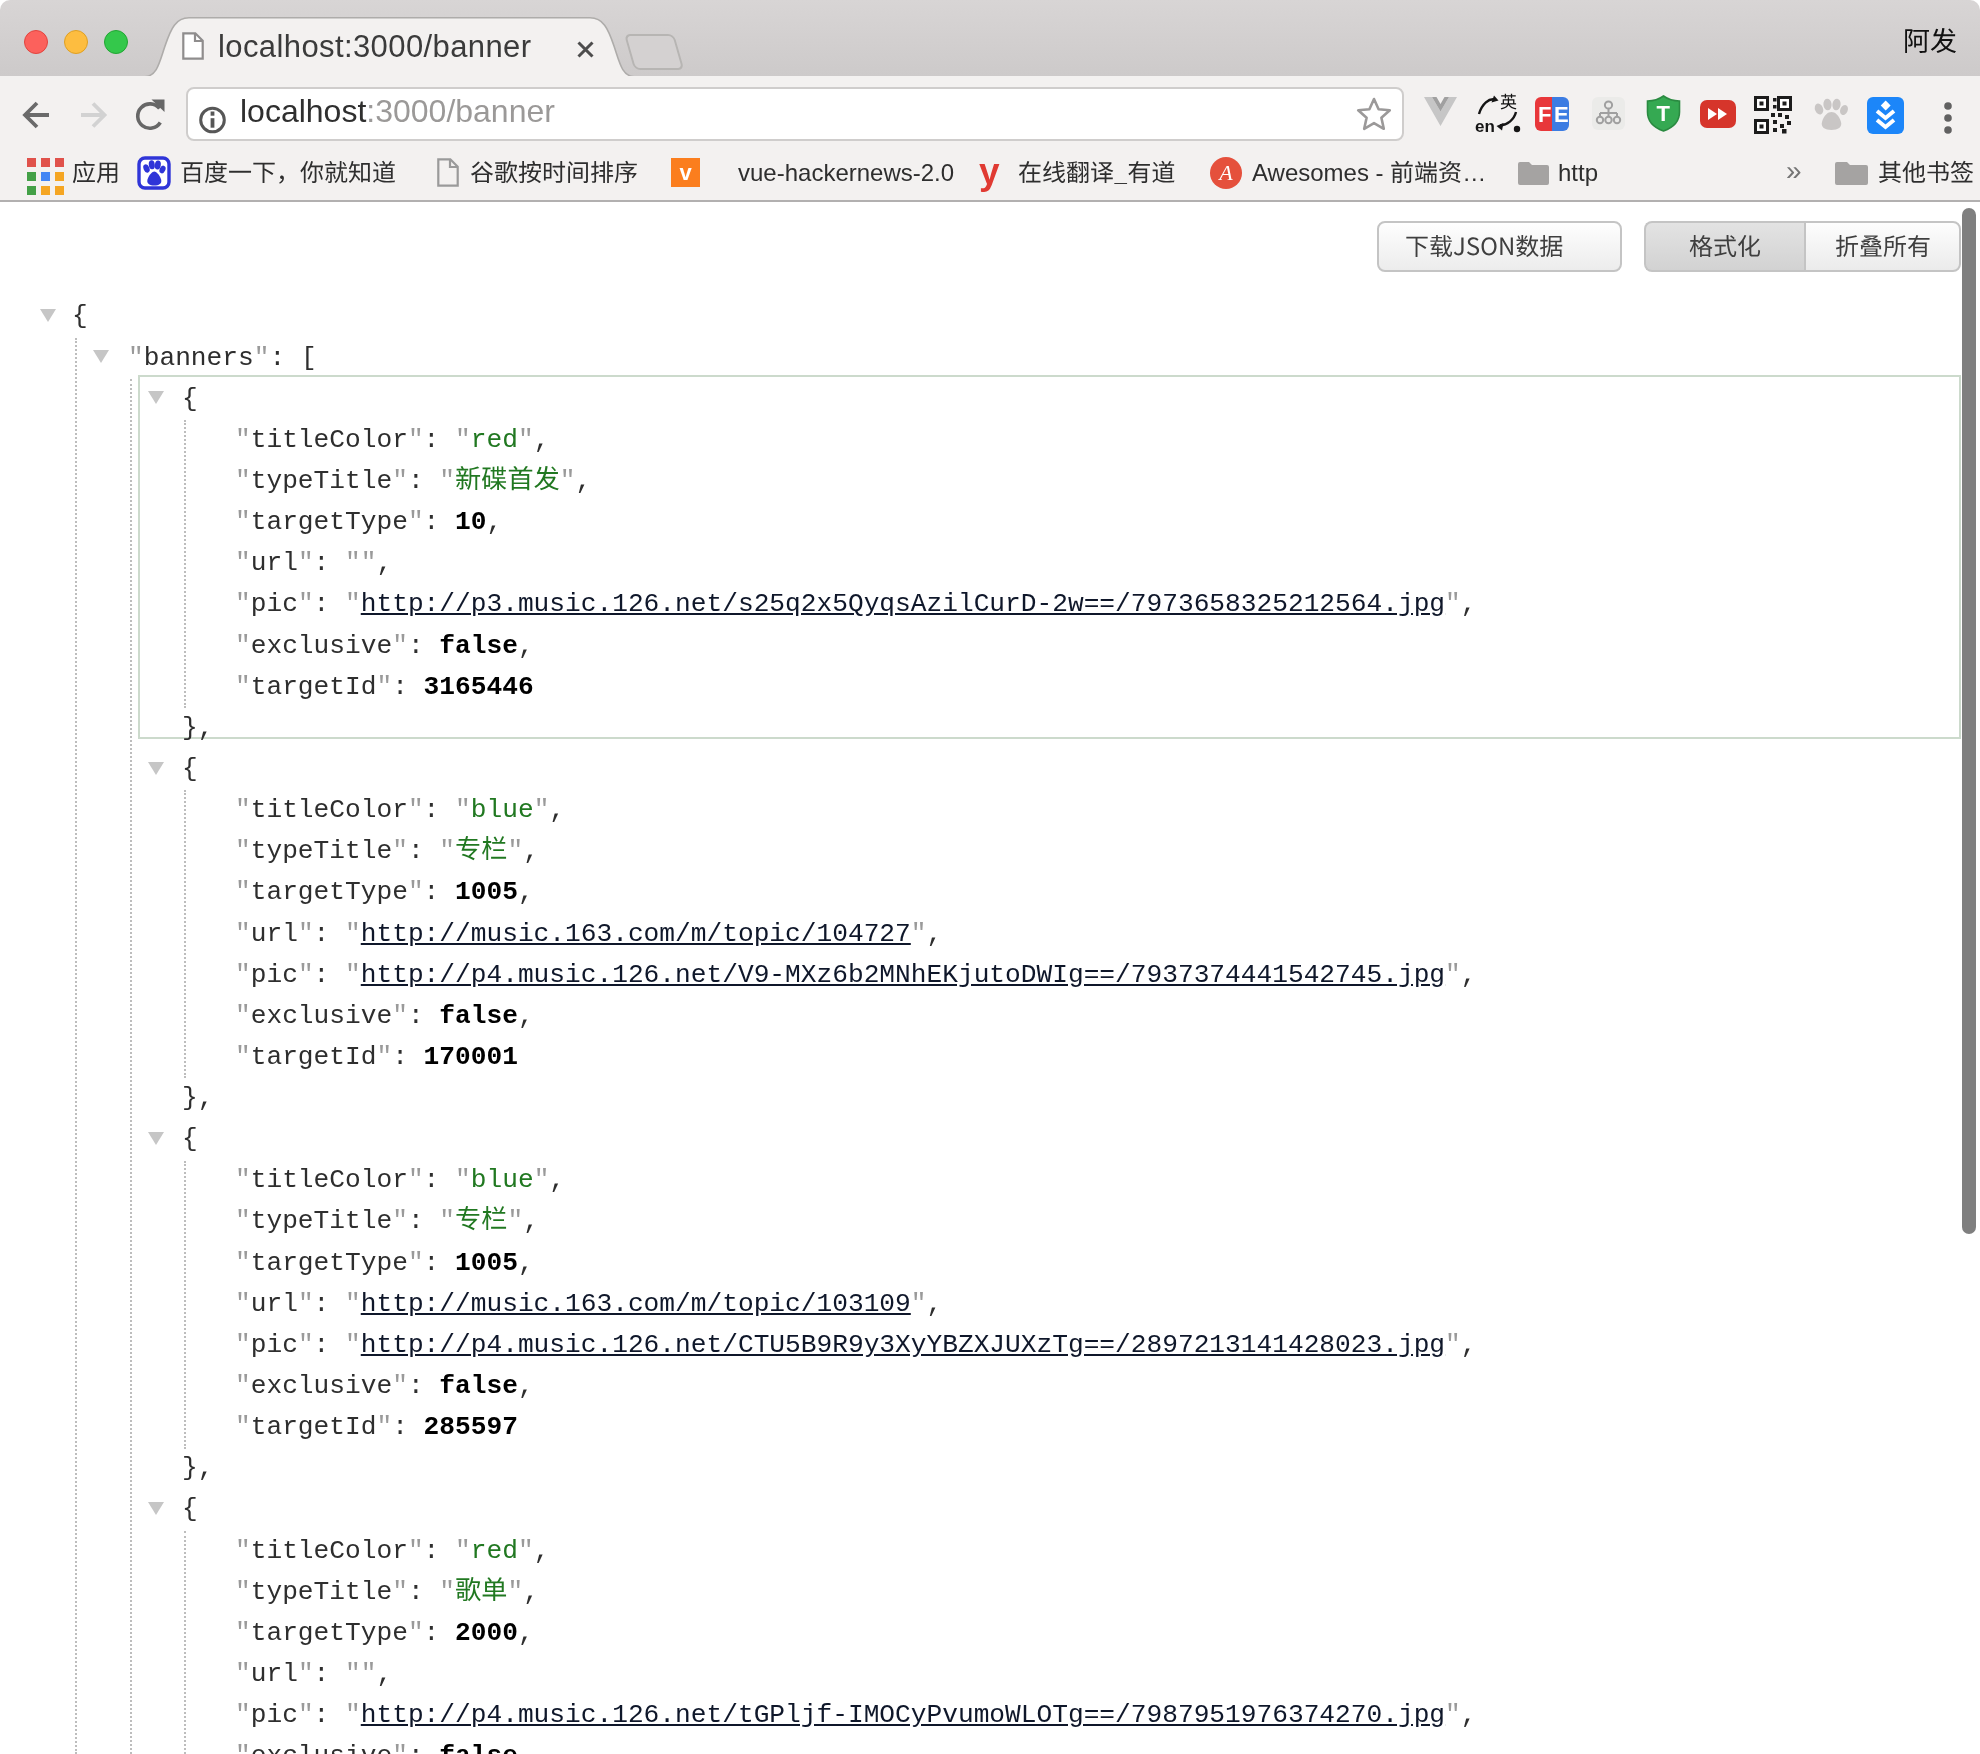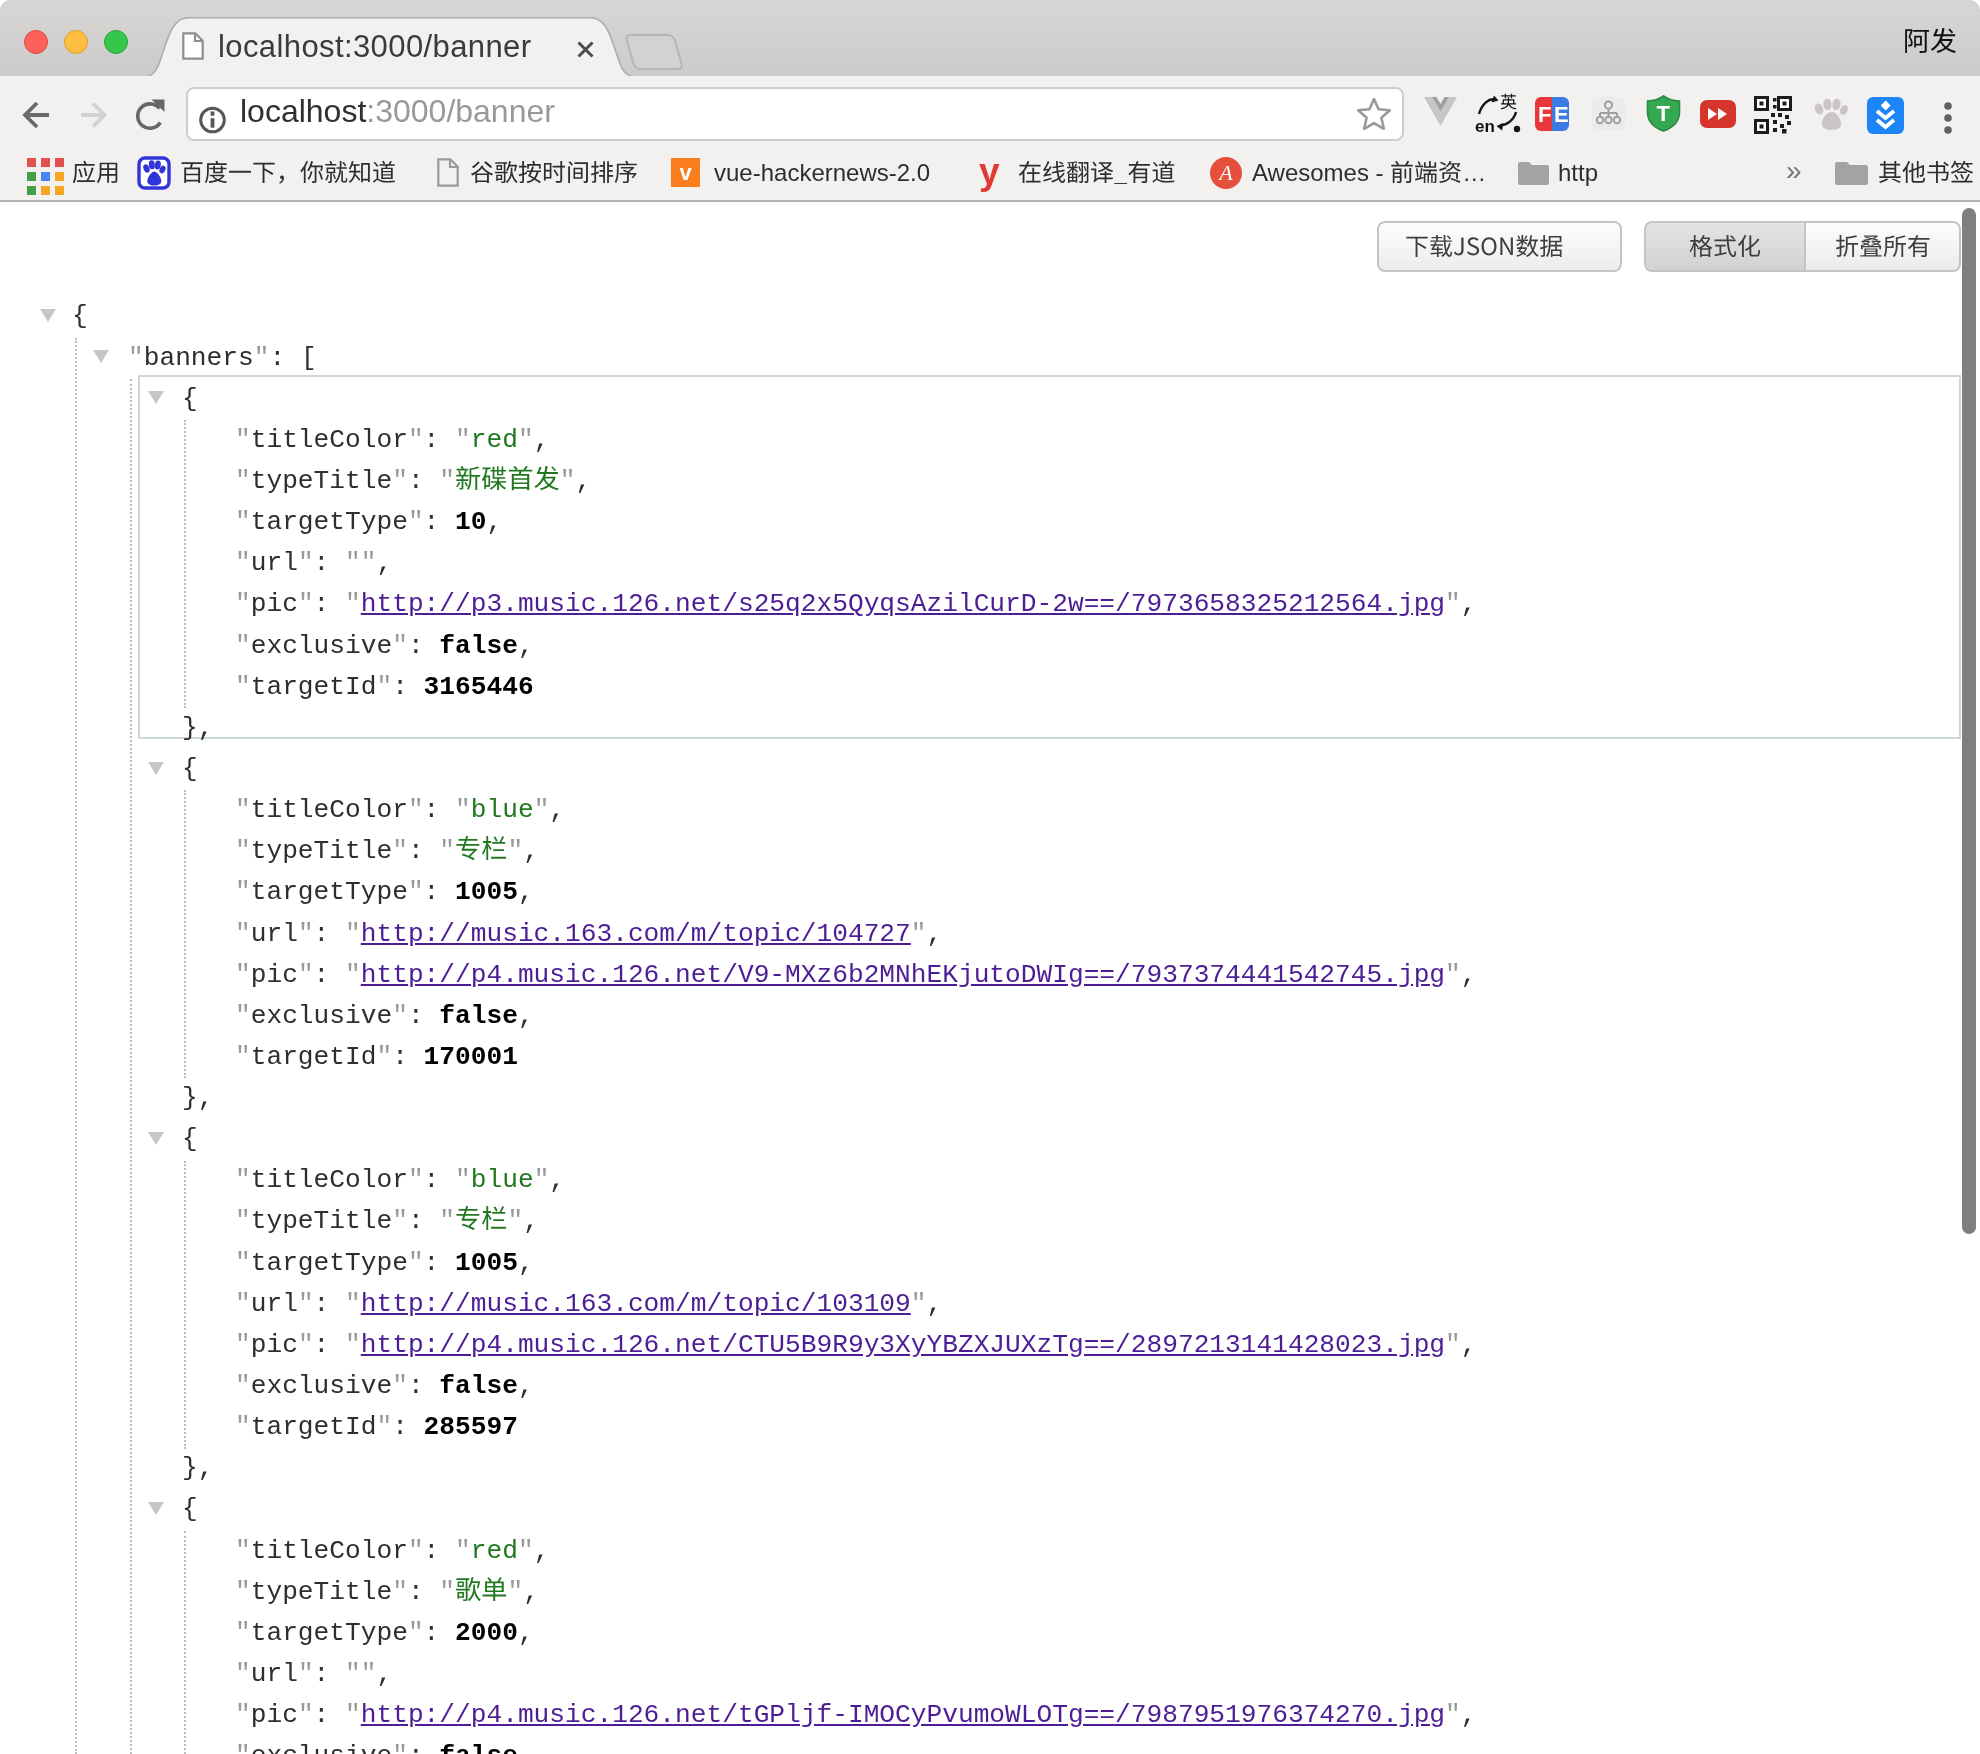--- a/index.html
+++ b/index.html
@@ -14,21 +14,21 @@
   border-bottom:2px solid #b2b0b0;}
 .bm{position:absolute;font-size:24px;color:#2e2e2e;white-space:nowrap;}
 #content{position:absolute;left:0;top:202px;width:1980px;height:1552px;background:#fff;overflow:hidden;}
 .btn{position:absolute;box-sizing:border-box;border:2px solid #c4c4c4;
   font-size:24px;color:#3f3f3f;text-align:center;line-height:47px;height:51px;}
 #json{position:absolute;left:0;top:94.39999999999998px;width:1980px;
   font-family:"Liberation Mono",monospace;font-size:26.2px;color:#2e2e2e;}
 .row{height:41.15px;line-height:41.15px;white-space:pre;}
 .d0{padding-left:72px;} .d1{padding-left:128px;} .d2{padding-left:182px;} .d3{padding-left:235px;}
 .q{color:#9a9a9a;} .s{color:#217821;} .n{color:#000000;font-weight:bold;}
-.a{color:#4c1d95;text-decoration:underline;text-align:center;}
+.a{color:#0f172a;text-decoration:underline;text-align:center;}
 .tri{position:absolute;width:0;height:0;border-left:8px solid transparent;
   border-right:8px solid transparent;border-top:13px solid #c6c6c6;}
 .dot{position:absolute;width:0;border-left:2px dotted #bdbdbd;}
 #hoverbox{position:absolute;left:138px;top:375px;width:1823px;height:364px;
   border:2px solid #ccdacc;box-sizing:border-box;}
 #thumb{position:absolute;left:1962px;top:208px;width:14px;height:1026px;
   background:#7f7f7f;border-radius:7px;}
 </style></head><body>
 
 <div id="titlebar">
@@ -221,21 +221,21 @@
           <path transform="translate(1000,0)" d="M160 612H278V513H160ZM103 667V460H337V667ZM40 395V328H412V-4C412 -15 409 -18 396 -19C383 -19 341 -19 295 -18C304 -34 314 -58 317 -75C380 -75 421 -74 446 -64C472 -56 479 -40 479 -4V328H571V395H474V726H548V790H51V726H406V395ZM93 266V7H156V51H341V266ZM156 210H280V106H156ZM631 841C607 692 565 547 500 455C518 446 550 427 563 417C598 469 627 537 652 612H877C865 545 850 473 835 426L895 408C919 473 943 579 959 668L908 683L897 680H671C684 728 694 778 703 829ZM697 552V483C697 341 682 130 490 -31C506 -43 530 -67 540 -84C652 11 709 124 738 232C777 101 836 6 933 -81C943 -61 964 -38 982 -24C858 80 800 199 764 400C765 429 766 457 766 482V552Z"></path>
           <path transform="translate(2000,0)" d="M772 379C755 284 723 210 675 151C621 180 567 209 516 234C538 277 562 327 584 379ZM417 210C482 178 553 139 623 99C557 45 470 9 358 -16C371 -32 389 -64 395 -81C519 -49 615 -4 688 61C773 10 850 -41 900 -82L954 -24C901 16 824 65 739 114C794 182 831 269 853 379H959V447H612C631 497 649 547 663 594L587 605C573 556 553 501 531 447H355V379H502C474 315 444 256 417 210ZM383 712V517H454V645H873V518H945V712H711C701 752 684 803 668 845L593 831C606 795 620 750 630 712ZM177 840V639H42V568H177V319L30 277L48 204L177 244V7C177 -8 171 -12 158 -12C145 -13 104 -13 58 -12C68 -32 79 -62 81 -80C147 -80 188 -78 214 -67C240 -55 249 -35 249 7V267L377 309L367 376L249 340V568H357V639H249V840Z"></path>
           <path transform="translate(3000,0)" d="M474 452C527 375 595 269 627 208L693 246C659 307 590 409 536 485ZM324 402V174H153V402ZM324 469H153V688H324ZM81 756V25H153V106H394V756ZM764 835V640H440V566H764V33C764 13 756 6 736 6C714 4 640 4 562 7C573 -15 585 -49 590 -70C690 -70 754 -69 790 -56C826 -44 840 -22 840 33V566H962V640H840V835Z"></path>
           <path transform="translate(4000,0)" d="M91 615V-80H168V615ZM106 791C152 747 204 684 227 644L289 684C265 726 211 785 164 827ZM379 295H619V160H379ZM379 491H619V358H379ZM311 554V98H690V554ZM352 784V713H836V11C836 -2 832 -6 819 -7C806 -7 765 -8 723 -6C733 -25 743 -57 747 -75C808 -75 851 -75 878 -63C904 -50 913 -31 913 11V784Z"></path>
           <path transform="translate(5000,0)" d="M182 840V638H55V568H182V348L42 311L57 237L182 274V14C182 1 177 -3 164 -4C154 -4 115 -4 74 -3C83 -22 93 -53 96 -72C158 -72 196 -70 221 -58C245 -47 254 -27 254 14V295L373 331L364 399L254 368V568H362V638H254V840ZM380 253V184H550V-79H623V833H550V669H401V601H550V461H404V394H550V253ZM715 833V-80H787V181H962V250H787V394H941V461H787V601H950V669H787V833Z"></path>
           <path transform="translate(6000,0)" d="M371 437C438 408 518 370 583 336H230V271H542V8C542 -7 537 -11 517 -12C498 -13 431 -13 357 -11C367 -32 379 -60 383 -81C473 -81 533 -81 569 -70C606 -59 617 -38 617 7V271H833C799 225 761 178 729 146L789 116C841 166 897 245 949 317L895 340L882 336H697L705 344C685 356 658 370 629 384C712 429 798 493 857 554L808 591L791 587H288V525H724C678 485 619 444 564 416C514 439 461 462 416 481ZM471 824C486 795 504 759 517 728H120V450C120 305 113 102 31 -41C48 -49 81 -70 94 -83C180 69 193 295 193 450V658H951V728H603C589 761 564 809 543 845Z"></path>
         </g>
       </svg></div>
  <div class="abs" style="left:671px;top:11px;width:29px;height:29px;background:#fb7e1e;color:#fff;
    font-size:22px;font-weight:bold;text-align:center;line-height:29px;">v</div>
- <div class="bm" style="left:714px;top:12px;">vue-hackernews-2.0</div>
+ <div class="bm" style="left:738px;top:12px;">vue-hackernews-2.0</div>
  <div class="abs" style="left:979px;top:4px;font-size:37px;font-weight:bold;color:#e03a32;">y</div>
  <div class="bm" style="left:1018px;top:12px;"><svg style="vertical-align:-2.88px" width="157.42" height="24" viewBox="0 0 6559 1000">
         <g fill="#2e2e2e" transform="translate(0,880) scale(1,-1)">
           <path transform="translate(0,0)" d="M391 840C377 789 359 736 338 685H63V613H305C241 485 153 366 38 286C50 269 69 237 77 217C119 247 158 281 193 318V-76H268V407C315 471 356 541 390 613H939V685H421C439 730 455 776 469 821ZM598 561V368H373V298H598V14H333V-56H938V14H673V298H900V368H673V561Z"></path>
           <path transform="translate(1000,0)" d="M54 54 70 -18C162 10 282 46 398 80L387 144C264 109 137 74 54 54ZM704 780C754 756 817 717 849 689L893 736C861 763 797 800 748 822ZM72 423C86 430 110 436 232 452C188 387 149 337 130 317C99 280 76 255 54 251C63 232 74 197 78 182C99 194 133 204 384 255C382 270 382 298 384 318L185 282C261 372 337 482 401 592L338 630C319 593 297 555 275 519L148 506C208 591 266 699 309 804L239 837C199 717 126 589 104 556C82 522 65 499 47 494C56 474 68 438 72 423ZM887 349C847 286 793 228 728 178C712 231 698 295 688 367L943 415L931 481L679 434C674 476 669 520 666 566L915 604L903 670L662 634C659 701 658 770 658 842H584C585 767 587 694 591 623L433 600L445 532L595 555C598 509 603 464 608 421L413 385L425 317L617 353C629 270 645 195 666 133C581 76 483 31 381 0C399 -17 418 -44 428 -62C522 -29 611 14 691 66C732 -24 786 -77 857 -77C926 -77 949 -44 963 68C946 75 922 91 907 108C902 19 892 -4 865 -4C821 -4 784 37 753 110C832 170 900 241 950 319Z"></path>
           <path transform="translate(2000,0)" d="M510 615C537 552 565 466 576 415L629 434C618 483 588 567 560 630ZM734 618C761 555 789 471 799 421L853 437C842 486 812 569 784 630ZM402 737C390 698 366 639 346 600H313V753C375 761 433 770 479 781L438 833C348 811 187 793 55 785C63 771 70 748 73 733C128 735 189 740 249 746V600H49V541H223C176 474 99 404 36 366C47 349 62 320 68 301L84 312V-79H143V-22H409V-67H470V320H94C148 362 205 424 249 485V338H313V487C364 446 433 386 460 357L498 416C473 437 372 509 323 541H483V600H405C423 634 443 678 460 718ZM100 710C115 675 132 628 140 600L193 617C185 644 167 689 151 723ZM253 125V38H143V125ZM308 125H409V38H308ZM253 179H143V261H253ZM308 179V261H409V179ZM493 199 528 147C565 186 606 232 647 278V6C647 -7 643 -10 632 -10C620 -11 584 -11 546 -10C556 -28 564 -58 566 -75C620 -75 656 -74 679 -63C701 -51 709 -31 709 6V793H512V729H647V364C589 299 531 238 493 199ZM722 210 758 158C792 194 830 236 867 278V8C867 -6 863 -10 851 -10C840 -10 802 -11 762 -9C772 -27 782 -59 785 -77C839 -77 877 -75 900 -64C924 -52 932 -31 932 7V792H733V728H867V363C813 304 759 246 722 210Z"></path>
           <path transform="translate(3000,0)" d="M101 780C144 726 195 653 217 606L278 650C254 695 202 766 157 817ZM611 412V324H412V257H611V150H357V122L341 161L260 101V527H47V455H187V97C187 48 156 14 138 -1C151 -12 172 -40 180 -56C194 -37 217 -17 357 90V83H611V-82H685V83H950V150H685V257H885V324H685V412ZM802 720C764 666 713 618 653 577C598 618 551 666 516 720ZM370 787V720H442C481 651 533 591 594 539C509 490 413 453 320 431C334 416 352 386 360 367C461 395 563 438 654 495C733 442 825 402 925 377C936 397 956 426 972 440C878 460 791 492 715 536C797 598 866 673 911 763L862 790L849 787Z"></path>
           <path transform="translate(4000,0)" d="M13 -140H545V-80H13Z"></path>
           <path transform="translate(4559,0)" d="M391 840C379 797 365 753 347 710H63V640H316C252 508 160 386 40 304C54 290 78 263 88 246C151 291 207 345 255 406V-79H329V119H748V15C748 0 743 -6 726 -6C707 -7 646 -8 580 -5C590 -26 601 -57 605 -77C691 -77 746 -77 779 -66C812 -53 822 -30 822 14V524H336C359 562 379 600 397 640H939V710H427C442 747 455 785 467 822ZM329 289H748V184H329ZM329 353V456H748V353Z"></path>
           <path transform="translate(5559,0)" d="M64 765C117 714 180 642 207 596L269 638C239 684 175 753 122 801ZM455 368H790V284H455ZM455 231H790V147H455ZM455 504H790V421H455ZM384 561V89H863V561H624C635 586 647 616 659 645H947V708H760C784 741 809 781 833 818L759 840C743 801 711 747 684 708H497L549 732C537 763 505 811 476 844L414 817C440 784 468 739 481 708H311V645H576C570 618 561 587 553 561ZM262 483H51V413H190V102C145 86 94 44 42 -7L89 -68C140 -6 191 47 227 47C250 47 281 17 324 -7C393 -46 479 -57 597 -57C693 -57 869 -51 941 -46C942 -25 954 9 962 27C865 17 716 10 599 10C490 10 404 17 340 52C305 72 282 90 262 100Z"></path>

